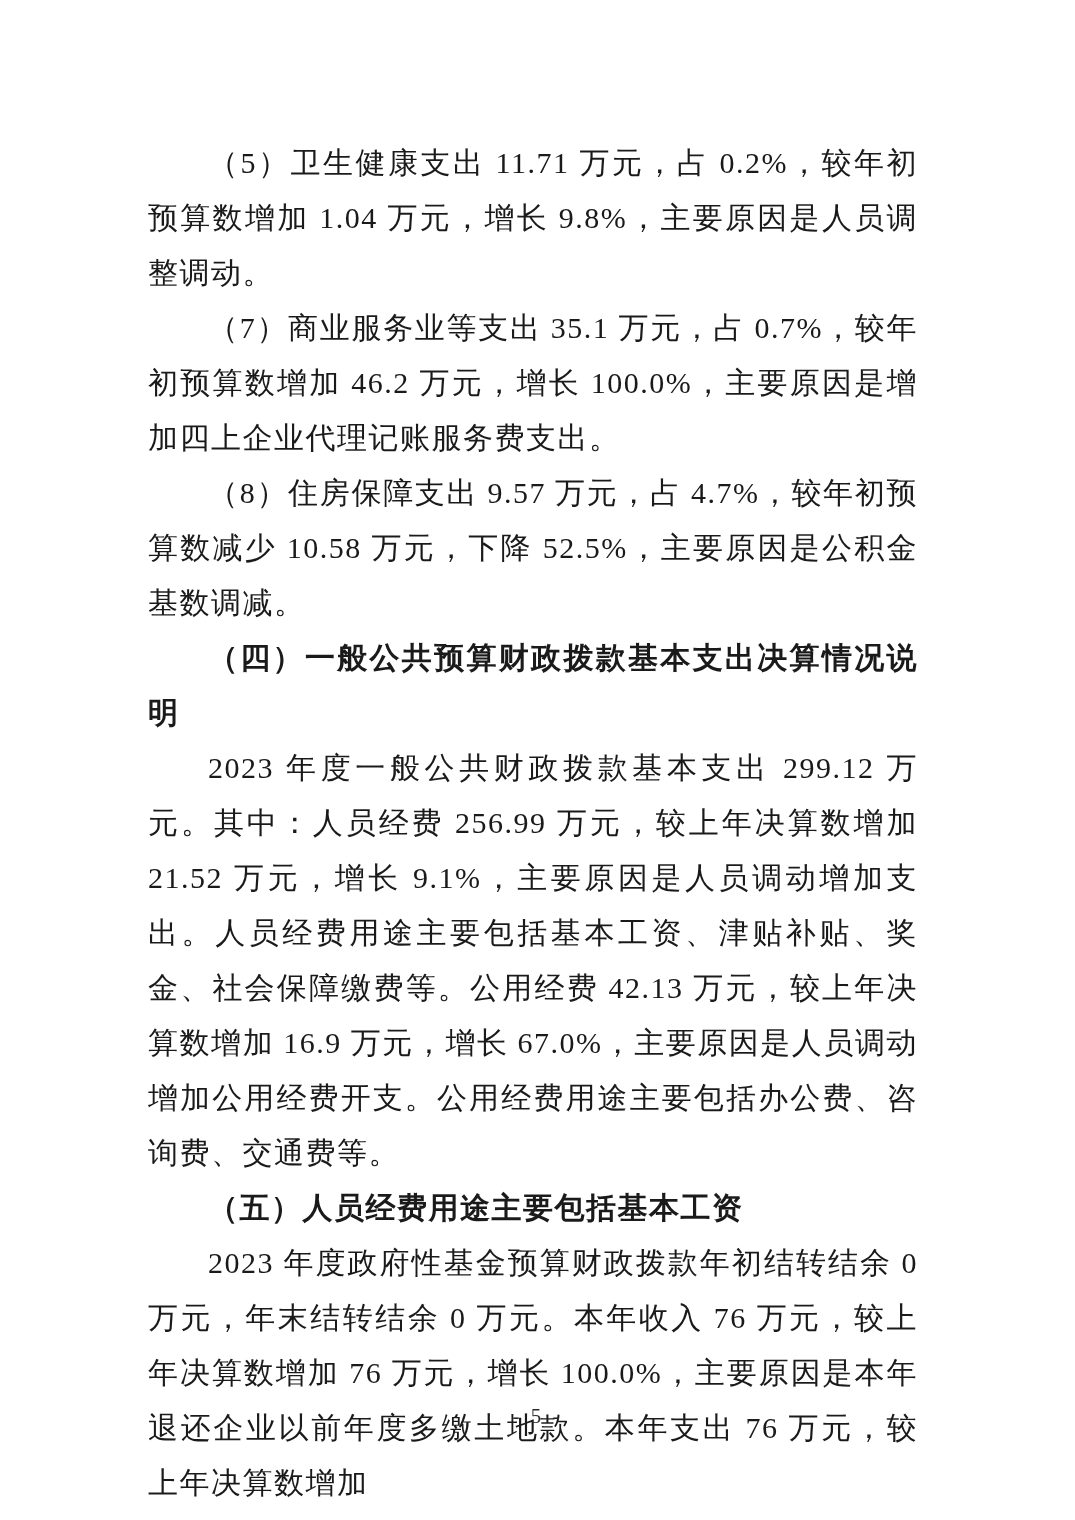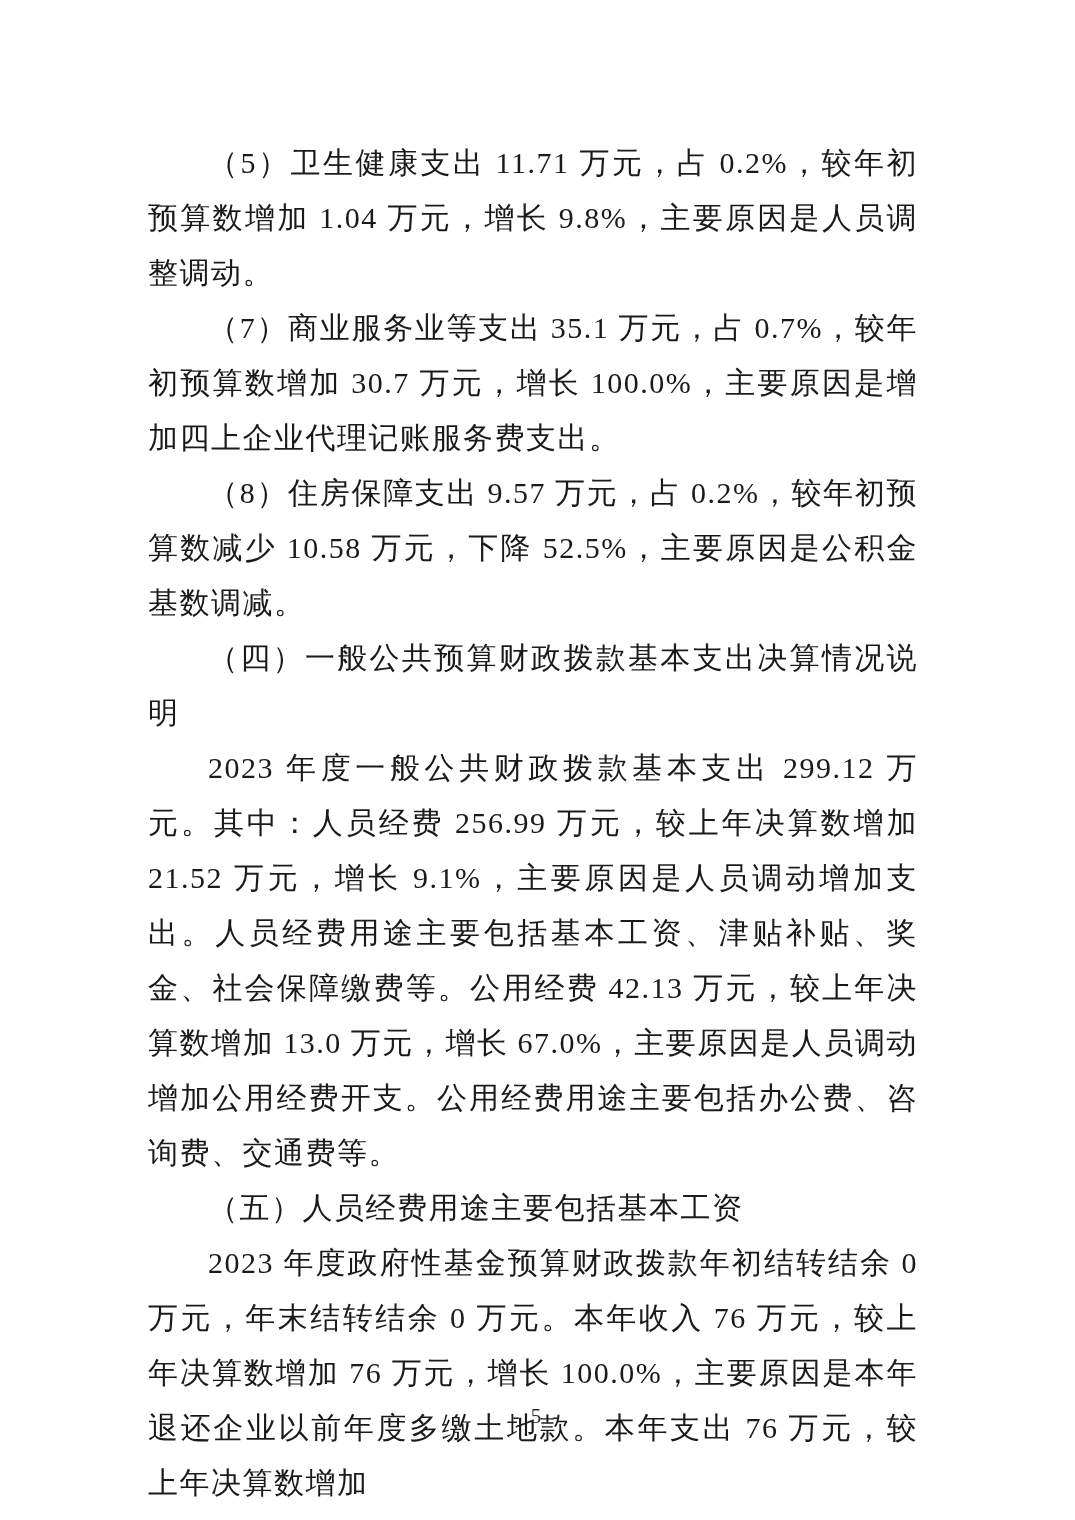--- a/index.html
+++ b/index.html
@@ -26,40 +26,40 @@
     line-height: 55px;
     letter-spacing: 1.5px;
     text-align: justify;
   }
   .content p {
     margin: 0;
     padding: 0;
     text-indent: 2em;
   }
   .content p.heading {
-    font-weight: normal;
+    font-weight: bold;
   }
   .footer {
     position: absolute;
     top: 1404px;
     left: 0;
     width: 100%;
     text-align: center;
     font-size: 21px;
     letter-spacing: 3px;
     color: #2a2a2a;
   }
 </style>
 </head>
 <body>
 
 <div class="page">
   <div class="content">
     <p class="body">（5）卫生健康支出 11.71 万元，占 0.2%，较年初预算数增加 1.04 万元，增长 9.8%，主要原因是人员调整调动。</p>
-    <p class="body">（7）商业服务业等支出 35.1 万元，占 0.7%，较年初预算数增加 30.7 万元，增长 100.0%，主要原因是增加四上企业代理记账服务费支出。</p>
-    <p class="body">（8）住房保障支出 9.57 万元，占 0.2%，较年初预算数减少 10.58 万元，下降 52.5%，主要原因是公积金基数调减。</p>
+    <p class="body">（7）商业服务业等支出 35.1 万元，占 0.7%，较年初预算数增加 46.2 万元，增长 100.0%，主要原因是增加四上企业代理记账服务费支出。</p>
+    <p class="body">（8）住房保障支出 9.57 万元，占 4.7%，较年初预算数减少 10.58 万元，下降 52.5%，主要原因是公积金基数调减。</p>
     <p class="heading">（四）一般公共预算财政拨款基本支出决算情况说明</p>
-    <p class="body">2023 年度一般公共财政拨款基本支出 299.12 万元。其中：人员经费 256.99 万元，较上年决算数增加 21.52 万元，增长 9.1%，主要原因是人员调动增加支出。人员经费用途主要包括基本工资、津贴补贴、奖金、社会保障缴费等。公用经费 42.13 万元，较上年决算数增加 13.0 万元，增长 67.0%，主要原因是人员调动增加公用经费开支。公用经费用途主要包括办公费、咨询费、交通费等。</p>
+    <p class="body">2023 年度一般公共财政拨款基本支出 299.12 万元。其中：人员经费 256.99 万元，较上年决算数增加 21.52 万元，增长 9.1%，主要原因是人员调动增加支出。人员经费用途主要包括基本工资、津贴补贴、奖金、社会保障缴费等。公用经费 42.13 万元，较上年决算数增加 16.9 万元，增长 67.0%，主要原因是人员调动增加公用经费开支。公用经费用途主要包括办公费、咨询费、交通费等。</p>
     <p class="heading">（五）人员经费用途主要包括基本工资</p>
     <p class="body">2023 年度政府性基金预算财政拨款年初结转结余 0 万元，年末结转结余 0 万元。本年收入 76 万元，较上年决算数增加 76 万元，增长 100.0%，主要原因是本年退还企业以前年度多缴土地款。本年支出 76 万元，较上年决算数增加</p>
   </div>
   <div class="footer">- 5 -</div>
 </div>
 
 </body></html>

